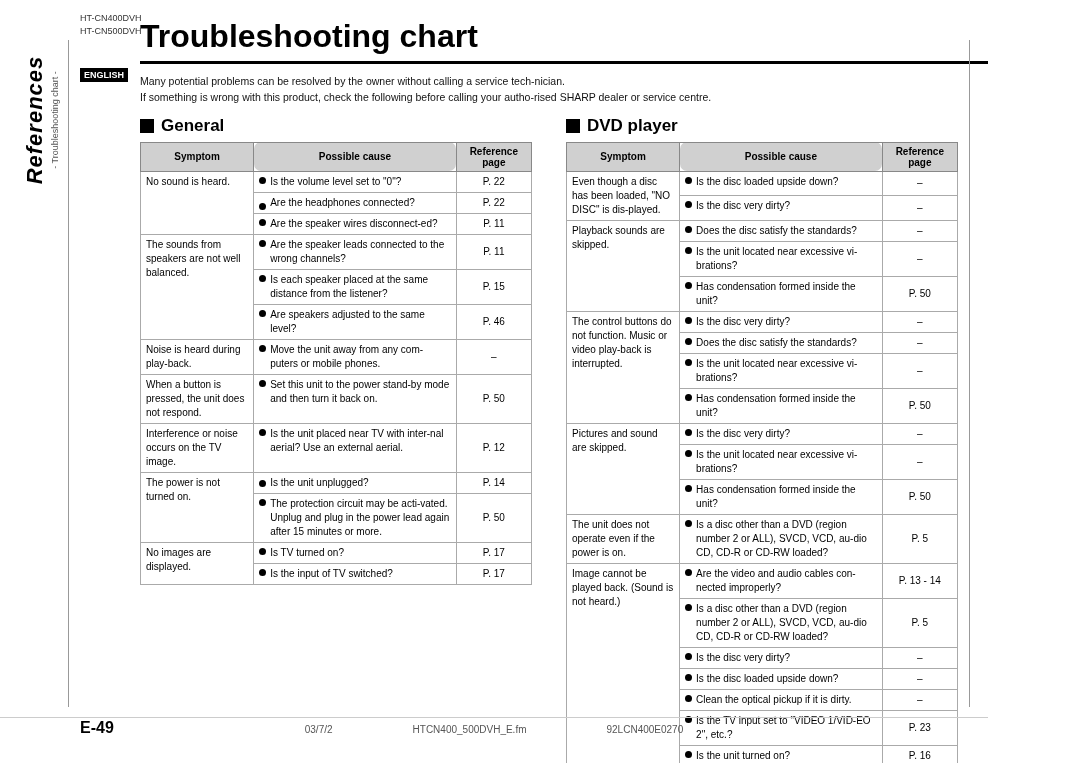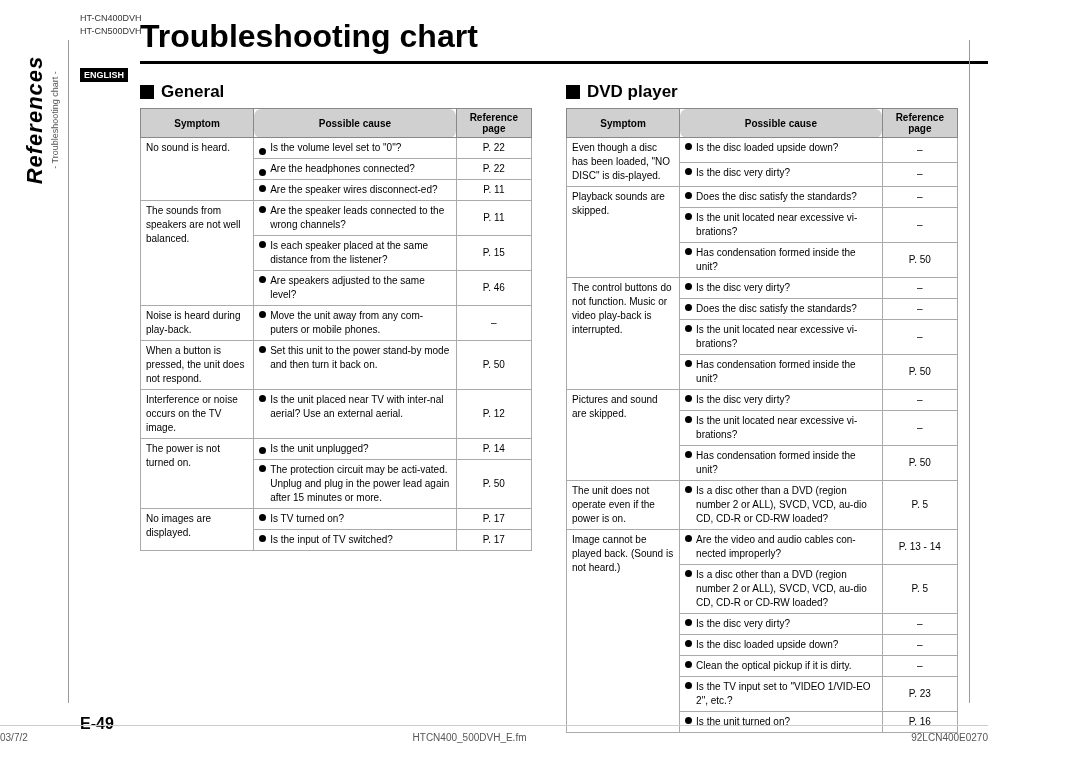--- a/index.html
+++ b/index.html
@@ -160,26 +160,26 @@
       position: absolute;
       bottom: 30px;
       left: 80px;
       font-size: 16px;
       font-weight: bold;
     }
 
     
     .bottom-footer {
       position: absolute;
-      bottom: 20px;
+      bottom: 32px;
       left: 0;
       right: 0;
       border-top: 1px solid #ccc;
       display: flex;
-      justify-content: space-between;
+      justify-content: center;
       gap: 80px;
       padding-top: 6px;
       font-size: 10px;
       color: #555;
     }
 
     
     .vert-line-left {
       position: absolute;
       left: 68px;
@@ -216,20 +216,24 @@
 
   <div class="main-title">Troubleshooting chart</div>
 
   <div class="sidebar-rotated">
     <div class="sidebar-main-text">References</div>
     <div class="sidebar-sub-text">- Troubleshooting chart -</div>
   </div>
 
   <div class="content-area">
 
+    <div class="intro-text">
+      <p>Many potential problems can be resolved by the owner without calling a service tech-nician.</p>
+      <p>If something is wrong with this product, check the following before calling your autho-rised SHARP dealer or service centre.</p>
+    </div>
 
     <div class="two-columns">
 
       <div class="left-col">
         <div class="section-header">
           <span class="section-header-square"></span>
           <span>General</span>
         </div>
 
         <table>
@@ -237,21 +241,21 @@
             <tr>
               <th class="col-symptom">Symptom</th>
               <th class="col-cause">Possible cause</th>
               <th class="col-ref">Reference<br>page</th>
             </tr>
           </thead>
           <tbody id="general-tbody">
           <tr>
                 <td rowspan="3" style="vertical-align: top;">No sound is heard.</td>
                 <td>
-                  <div style="display: flex; align-items: flex-end;">
+                  <div style="display: flex; align-items: flex-start;">
                     <span style="width: 7px; height: 7px; border-radius: 50%; background: rgb(0, 0, 0); display: inline-block; flex-shrink: 0; margin-top: 2px; margin-right: 4px;"></span>
                     <span>Is the volume level set to "0"?</span>
                   </div>
                 </td>
                 <td style="text-align: center; vertical-align: middle; white-space: nowrap;">P. 22</td>
               </tr>
               <tr>
                 <td>
                   <div style="display: flex; align-items: flex-end;">
                     <span style="width: 7px; height: 7px; border-radius: 50%; background: rgb(0, 0, 0); display: inline-block; flex-shrink: 0; margin-top: 2px; margin-right: 4px;"></span>

